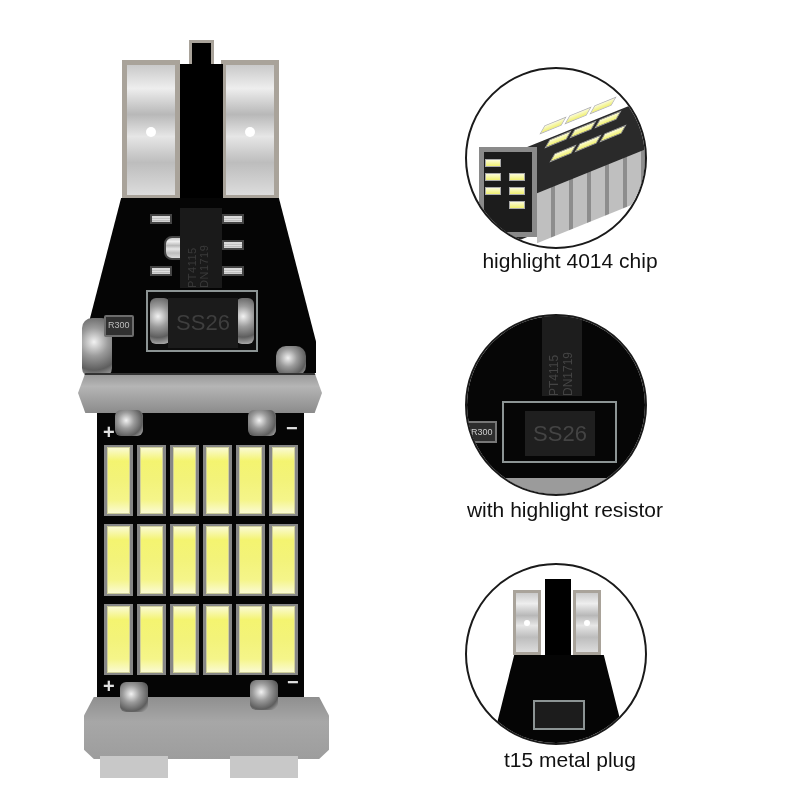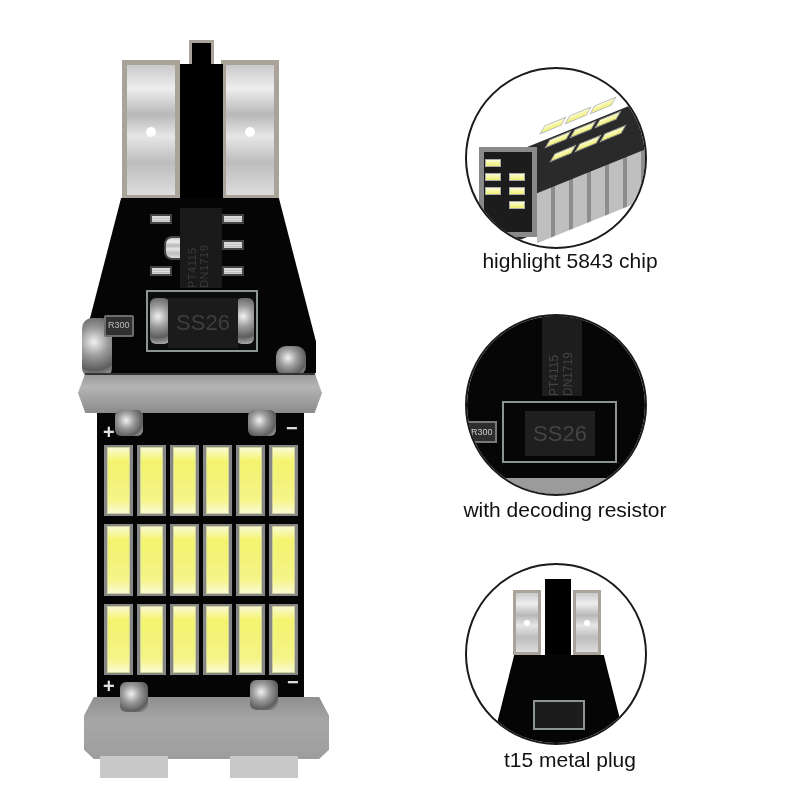--- a/index.html
+++ b/index.html
@@ -222,39 +222,39 @@
       <div class="c1-led" style="left:110px;top:70px;"></div>
       <div class="c1-led" style="left:135px;top:60px;"></div>
       <div class="c1-end"></div>
       <div class="c1-led" style="left:18px;top:90px;transform:none;width:16px;height:8px;"></div>
       <div class="c1-led" style="left:18px;top:104px;transform:none;width:16px;height:8px;"></div>
       <div class="c1-led" style="left:18px;top:118px;transform:none;width:16px;height:8px;"></div>
       <div class="c1-led" style="left:42px;top:104px;transform:none;width:16px;height:8px;"></div>
       <div class="c1-led" style="left:42px;top:118px;transform:none;width:16px;height:8px;"></div>
       <div class="c1-led" style="left:42px;top:132px;transform:none;width:16px;height:8px;"></div>
     </div>
-    <div class="caption" style="left:0;top:249px;">highlight 5843 chip</div>
+    <div class="caption" style="left:0;top:249px;">highlight 4014 chip</div>
   </div>
 
   <div class="callout" style="top:0;">
     <div class="circle" style="left:25px;top:314px;">
       <div class="c2-bg"></div>
       <div class="c2-ic">
           <span class="mark">PT4115 DN1719</span>
         </div>
       <div class="c2-outline"></div>
       <div class="c2-diode">
           <span class="mark">SS26</span>
         </div>
       <div class="c2-res">
           <span class="mark">R300</span>
         </div>
       <div class="c2-collar"></div>
     </div>
-    <div class="caption" style="left:-5px;top:498px;">with decoding resistor</div>
+    <div class="caption" style="left:-5px;top:498px;">with highlight resistor</div>
   </div>
 
   <div class="callout" style="top:0;">
     <div class="circle" style="left:25px;top:563px;">
       <div class="c3-term metal-frame" style="left:46px;">
           <div class="plate metal">
             <div class="hole"></div>
           </div>
         </div>
       <div class="c3-term metal-frame" style="left:106px;">

